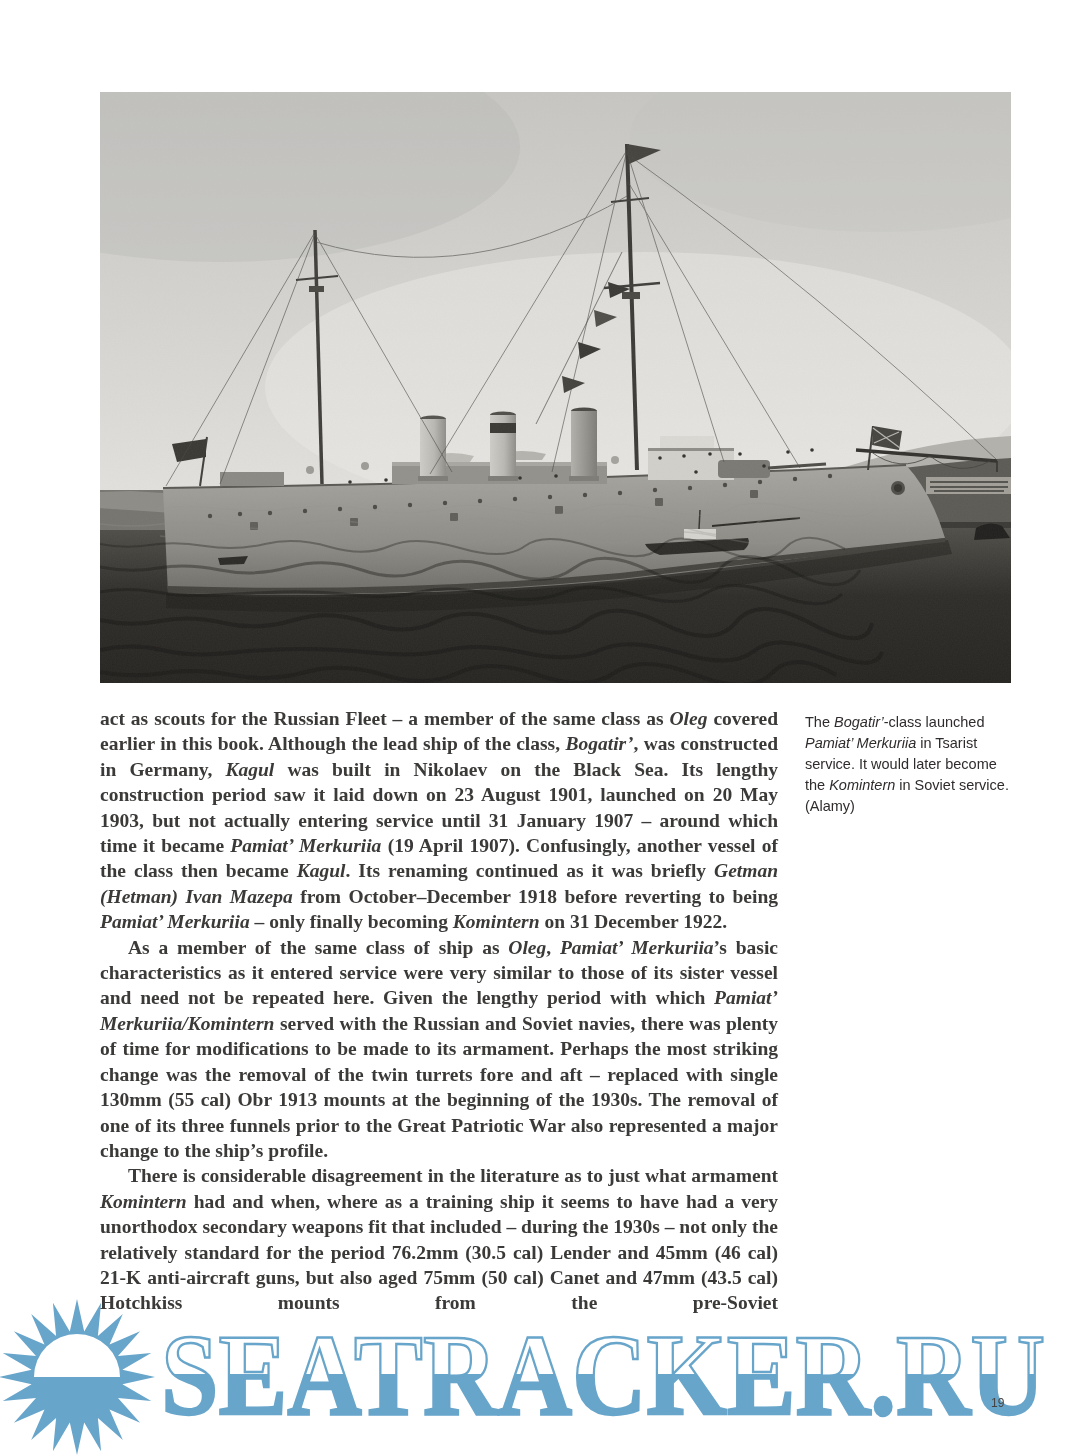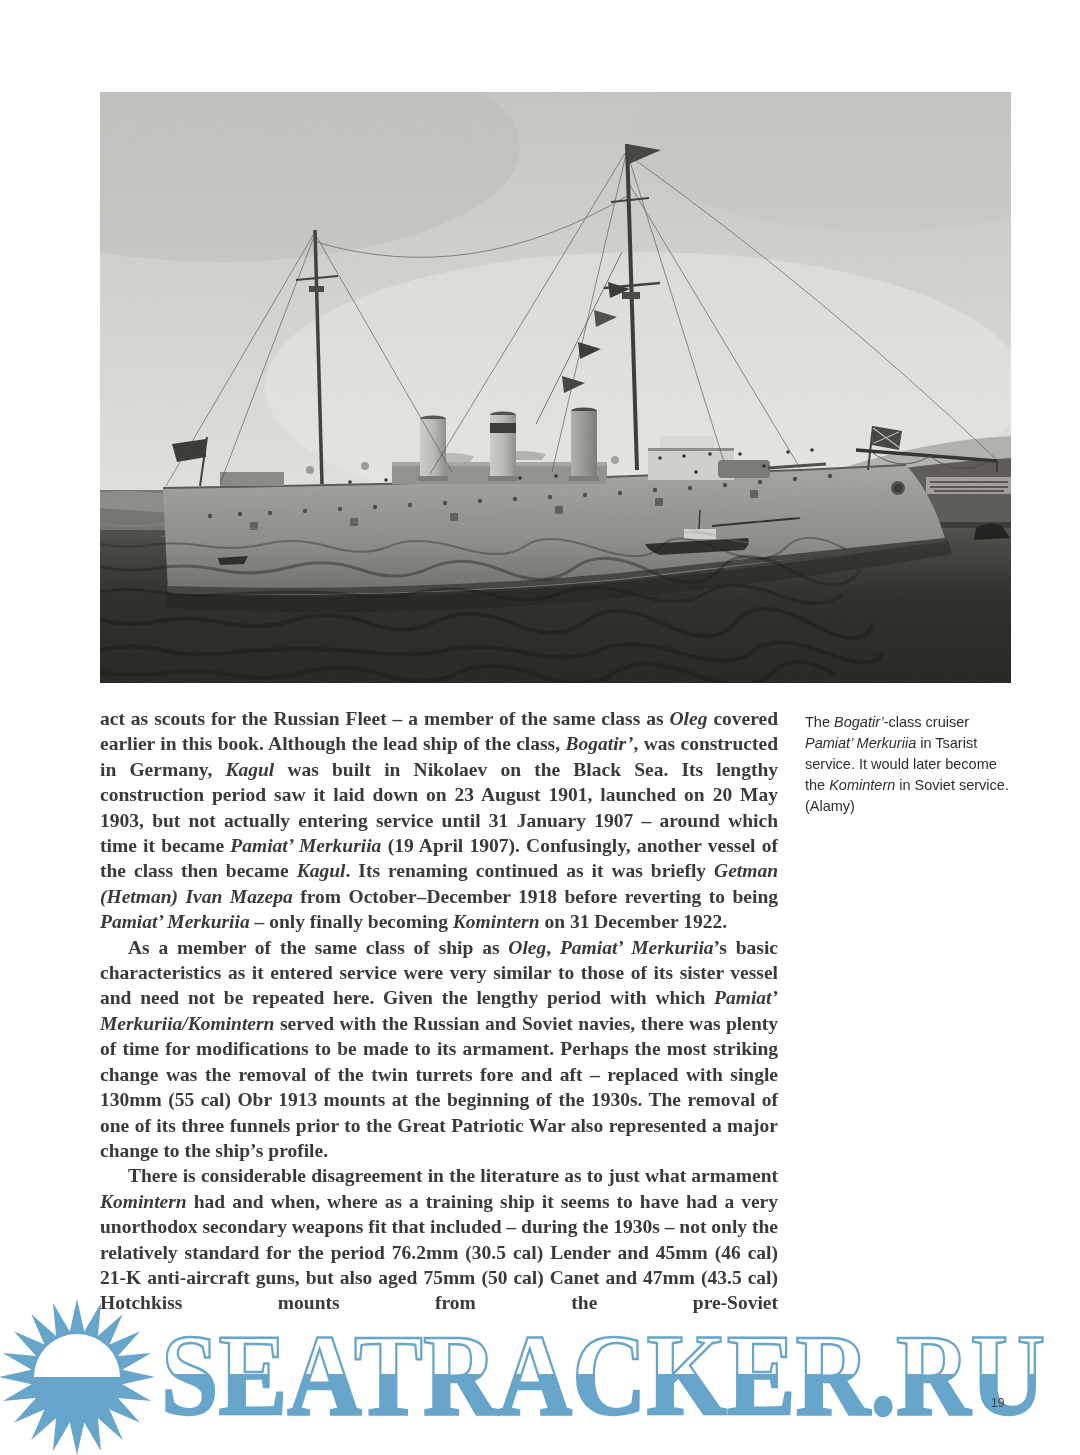--- a/index.html
+++ b/index.html
@@ -237,21 +237,21 @@
     <g stroke="#93918b" fill="none" opacity="0.3">
       <path d="M0,416 q30,3 60,0 t65,1 t70,-1 t75,2 t70,-1 t75,1 t70,-1 t76,1 t70,-1 t75,1 t70,-1"></path>
       <path d="M0,432 q32,4 62,0 t66,2 t72,-2 t76,2 t72,-2 t78,2 t74,-2 t80,2 t74,-1 t70,1" stroke-width="1.5"></path>
       <path d="M60,444 q30,4 60,1 t64,1 t70,-2 t74,2 t70,-1 t76,1 t72,-1 t78,1 t72,-1" stroke-width="1.5"></path>
     </g>
 
     <rect width="911" height="591" filter="url(#grain)" opacity="0.13"></rect>
   </svg>
 
   <div class="caption">
-    <p><span>The </span><i>Bogatir’</i><span>-class cruiser </span><i>Pamiat’ Merkuriia</i><span> in Tsarist service. It would later become the </span><i>Komintern</i><span> in Soviet service. (Alamy)</span></p>
+    <p><span>The </span><i>Bogatir’</i><span>-class launched </span><i>Pamiat’ Merkuriia</i><span> in Tsarist service. It would later become the </span><i>Komintern</i><span> in Soviet service. (Alamy)</span></p>
   </div>
 
   <div class="body-col">
       <p class="para"><span>act as scouts for the Russian Fleet – a member of the same class as </span><i>Oleg</i><span> covered earlier in this book. Although the lead ship of the class, </span><i>Bogatir’</i><span>, was constructed in Germany, </span><i>Kagul</i><span> was built in Nikolaev on the Black Sea. Its lengthy construction period saw it laid down on 23 August 1901, launched on 20 May 1903, but not actually entering service until 31 January 1907 – around which time it became </span><i>Pamiat’ Merkuriia</i><span> (19 April 1907). Confusingly, another vessel of the class then became </span><i>Kagul</i><span>. Its renaming continued as it was briefly </span><i>Getman (Hetman) Ivan Mazepa</i><span> from October–December 1918 before reverting to being </span><i>Pamiat’ Merkuriia</i><span> – only finally becoming </span><i>Komintern</i><span> on 31 December 1922.</span></p>
       <p class="para indent"><span>As a member of the same class of ship as </span><i>Oleg</i><span>, </span><i>Pamiat’ Merkuriia</i><span>’s basic characteristics as it entered service were very similar to those of its sister vessel and need not be repeated here. Given the lengthy period with which </span><i>Pamiat’ Merkuriia/Komintern</i><span> served with the Russian and Soviet navies, there was plenty of time for modifications to be made to its armament. Perhaps the most striking change was the removal of the twin turrets fore and aft – replaced with single 130mm (55 cal) Obr 1913 mounts at the beginning of the 1930s. The removal of one of its three funnels prior to the Great Patriotic War also represented a major change to the ship’s profile.</span></p>
       <p class="para indent justify-last"><span>There is considerable disagreement in the literature as to just what armament </span><i>Komintern</i><span> had and when, where as a training ship it seems to have had a very unorthodox secondary weapons fit that included – during the 1930s – not only the relatively standard for the period 76.2mm (30.5 cal) Lender and 45mm (46 cal) 21-K anti-aircraft guns, but also aged 75mm (50 cal) Canet and 47mm (43.5 cal) Hotchkiss mounts from the pre-Soviet</span></p>
     </div>
 
   <svg class="wm-sun" width="160" height="160" viewBox="-80 -80 160 160">
     <polygon style="fill:var(--watermark-blue)" points="0,-78 7.2,-45.4 24.1,-74.2 20.9,-41 45.8,-63.1 32.5,-32.5 63.1,-45.8 41,-20.9 74.2,-24.1 45.4,-7.2 78,0 45.4,7.2 74.2,24.1 41,20.9 63.1,45.8 32.5,32.5 45.8,63.1 20.9,41 24.1,74.2 7.2,45.4 0,78 -7.2,45.4 -24.1,74.2 -20.9,41 -45.8,63.1 -32.5,32.5 -63.1,45.8 -41,20.9 -74.2,24.1 -45.4,7.2 -78,0 -45.4,-7.2 -74.2,-24.1 -41,-20.9 -63.1,-45.8 -32.5,-32.5 -45.8,-63.1 -20.9,-41 -24.1,-74.2 -7.2,-45.4"></polygon>

